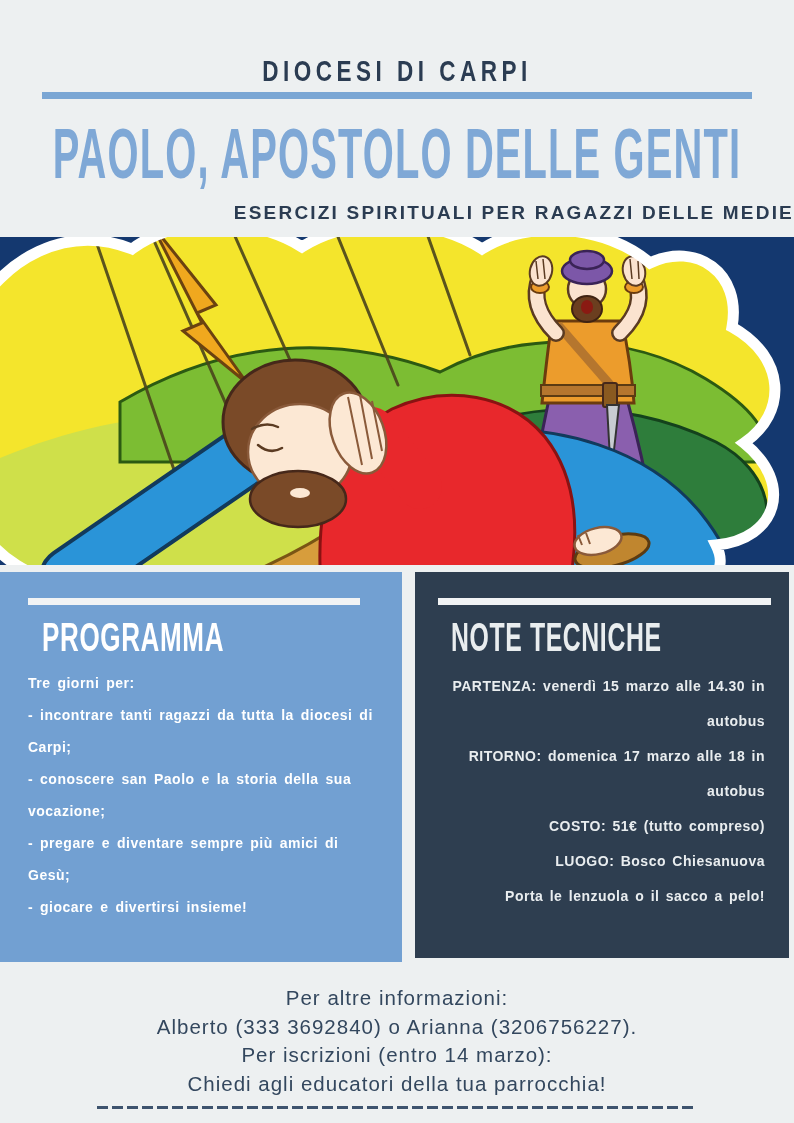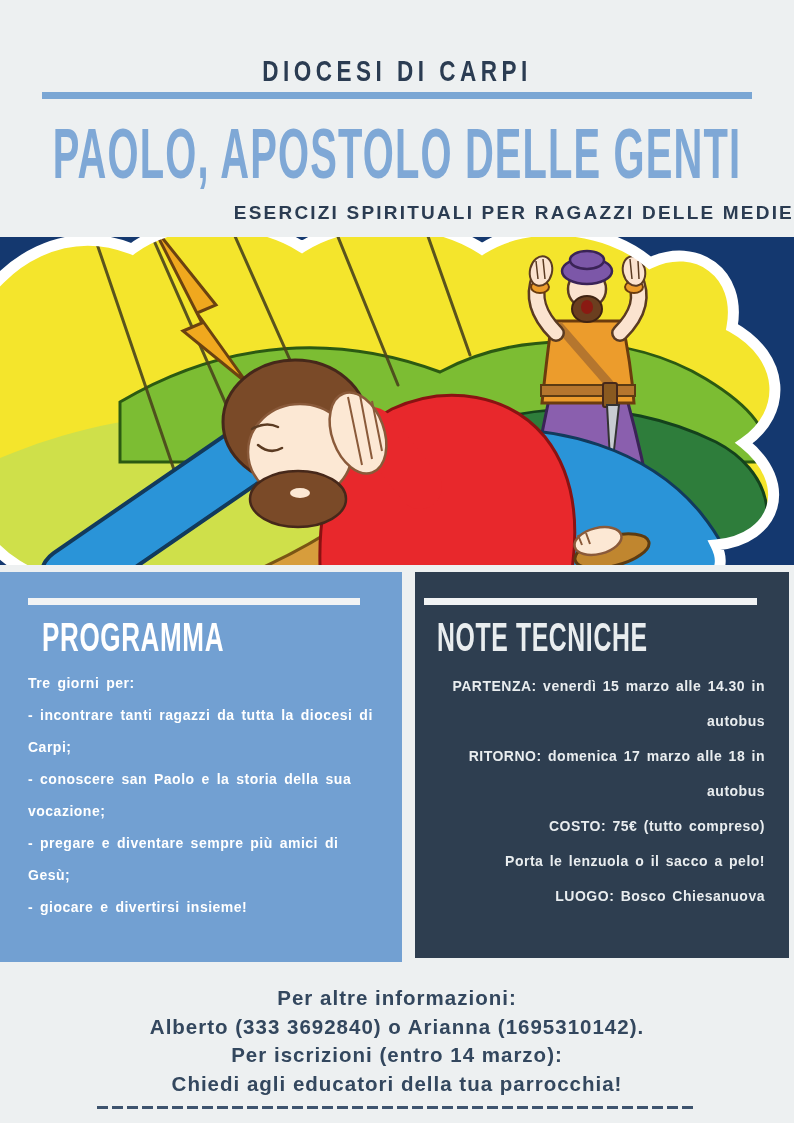--- a/index.html
+++ b/index.html
@@ -30,41 +30,41 @@
   .hero{position:absolute;top:237px;left:0;width:794px;height:328px;}
   .hero svg{display:block;}
   
   .panel{position:absolute;top:572px;box-sizing:border-box;}
   .panel-left{
     left:0;width:402px;height:390px;background:#72a0d2;color:#ffffff;
     padding:26px 20px 16px 28px;
   }
   .panel-right{
     left:415px;width:374px;height:386px;background:#2e3e50;color:#e9edef;
-    padding:26px 24px 0 9px;
+    padding:26px 24px 0 23px;
   }
   .panel-bar{width:332px;height:7px;background:#f1f3f4;}
   .panel-right .panel-bar{width:333px;}
   .panel-heading{
     display:inline-block;margin:10px 0 0 14px;
     font-size:40px;font-weight:bold;letter-spacing:1px;white-space:nowrap;
     transform-origin:left center;transform:scaleX(.65);
   }
   .panel-right .panel-heading{margin-left:13px;transform:scaleX(.62);}
   .panel-body{margin-top:7px;}
   .panel-body p{
     margin:0;font-size:14px;font-weight:bold;letter-spacing:.5px;word-spacing:2.5px;
     line-height:32px;
   }
   .panel-right .panel-body{margin-top:9px;}
   .panel-right .panel-body p{line-height:35px;word-spacing:2px;text-align:right;}
   
   .footer{position:absolute;top:984px;left:0;width:794px;text-align:center;}
   .footer p{
-    margin:0;font-size:20.5px;font-weight:bold;letter-spacing:1px;line-height:28.5px;
+    margin:0;font-size:20.5px;font-weight:normal;letter-spacing:1px;line-height:28.5px;
     color:#33475e;
   }
   .dashes{
     position:absolute;top:1106px;left:97px;width:597px;height:3px;
     background:repeating-linear-gradient(90deg,#3d536e 0 11px,transparent 11px 15px);
   }
 </style>
 </head>
 <body>
 
@@ -169,27 +169,27 @@
       <p>- giocare e divertirsi insieme!</p>
     </div>
   </div>
 
   <div class="panel panel-right">
     <div class="panel-bar"></div>
     <div><span class="panel-heading">NOTE TECNICHE</span></div>
     <div class="panel-body">
       <p>PARTENZA: venerdì 15 marzo alle 14.30 in autobus</p>
       <p>RITORNO: domenica 17 marzo alle 18 in autobus</p>
-      <p>COSTO: 75€ (tutto compreso)</p>
+      <p>COSTO: 51€ (tutto compreso)</p>
+      <p>LUOGO: Bosco Chiesanuova</p>
       <p>Porta le lenzuola o il sacco a pelo!</p>
-      <p>LUOGO: Bosco Chiesanuova</p>
     </div>
   </div>
 
   <div class="footer">
     <p>Per altre informazioni:</p>
-    <p>Alberto (333 3692840) o Arianna (1695310142).</p>
+    <p>Alberto (333 3692840) o Arianna (3206756227).</p>
     <p>Per iscrizioni (entro 14 marzo):</p>
     <p>Chiedi agli educatori della tua parrocchia!</p>
   </div>
 
   <div class="dashes"></div>
 </div>
 
 </body></html>

